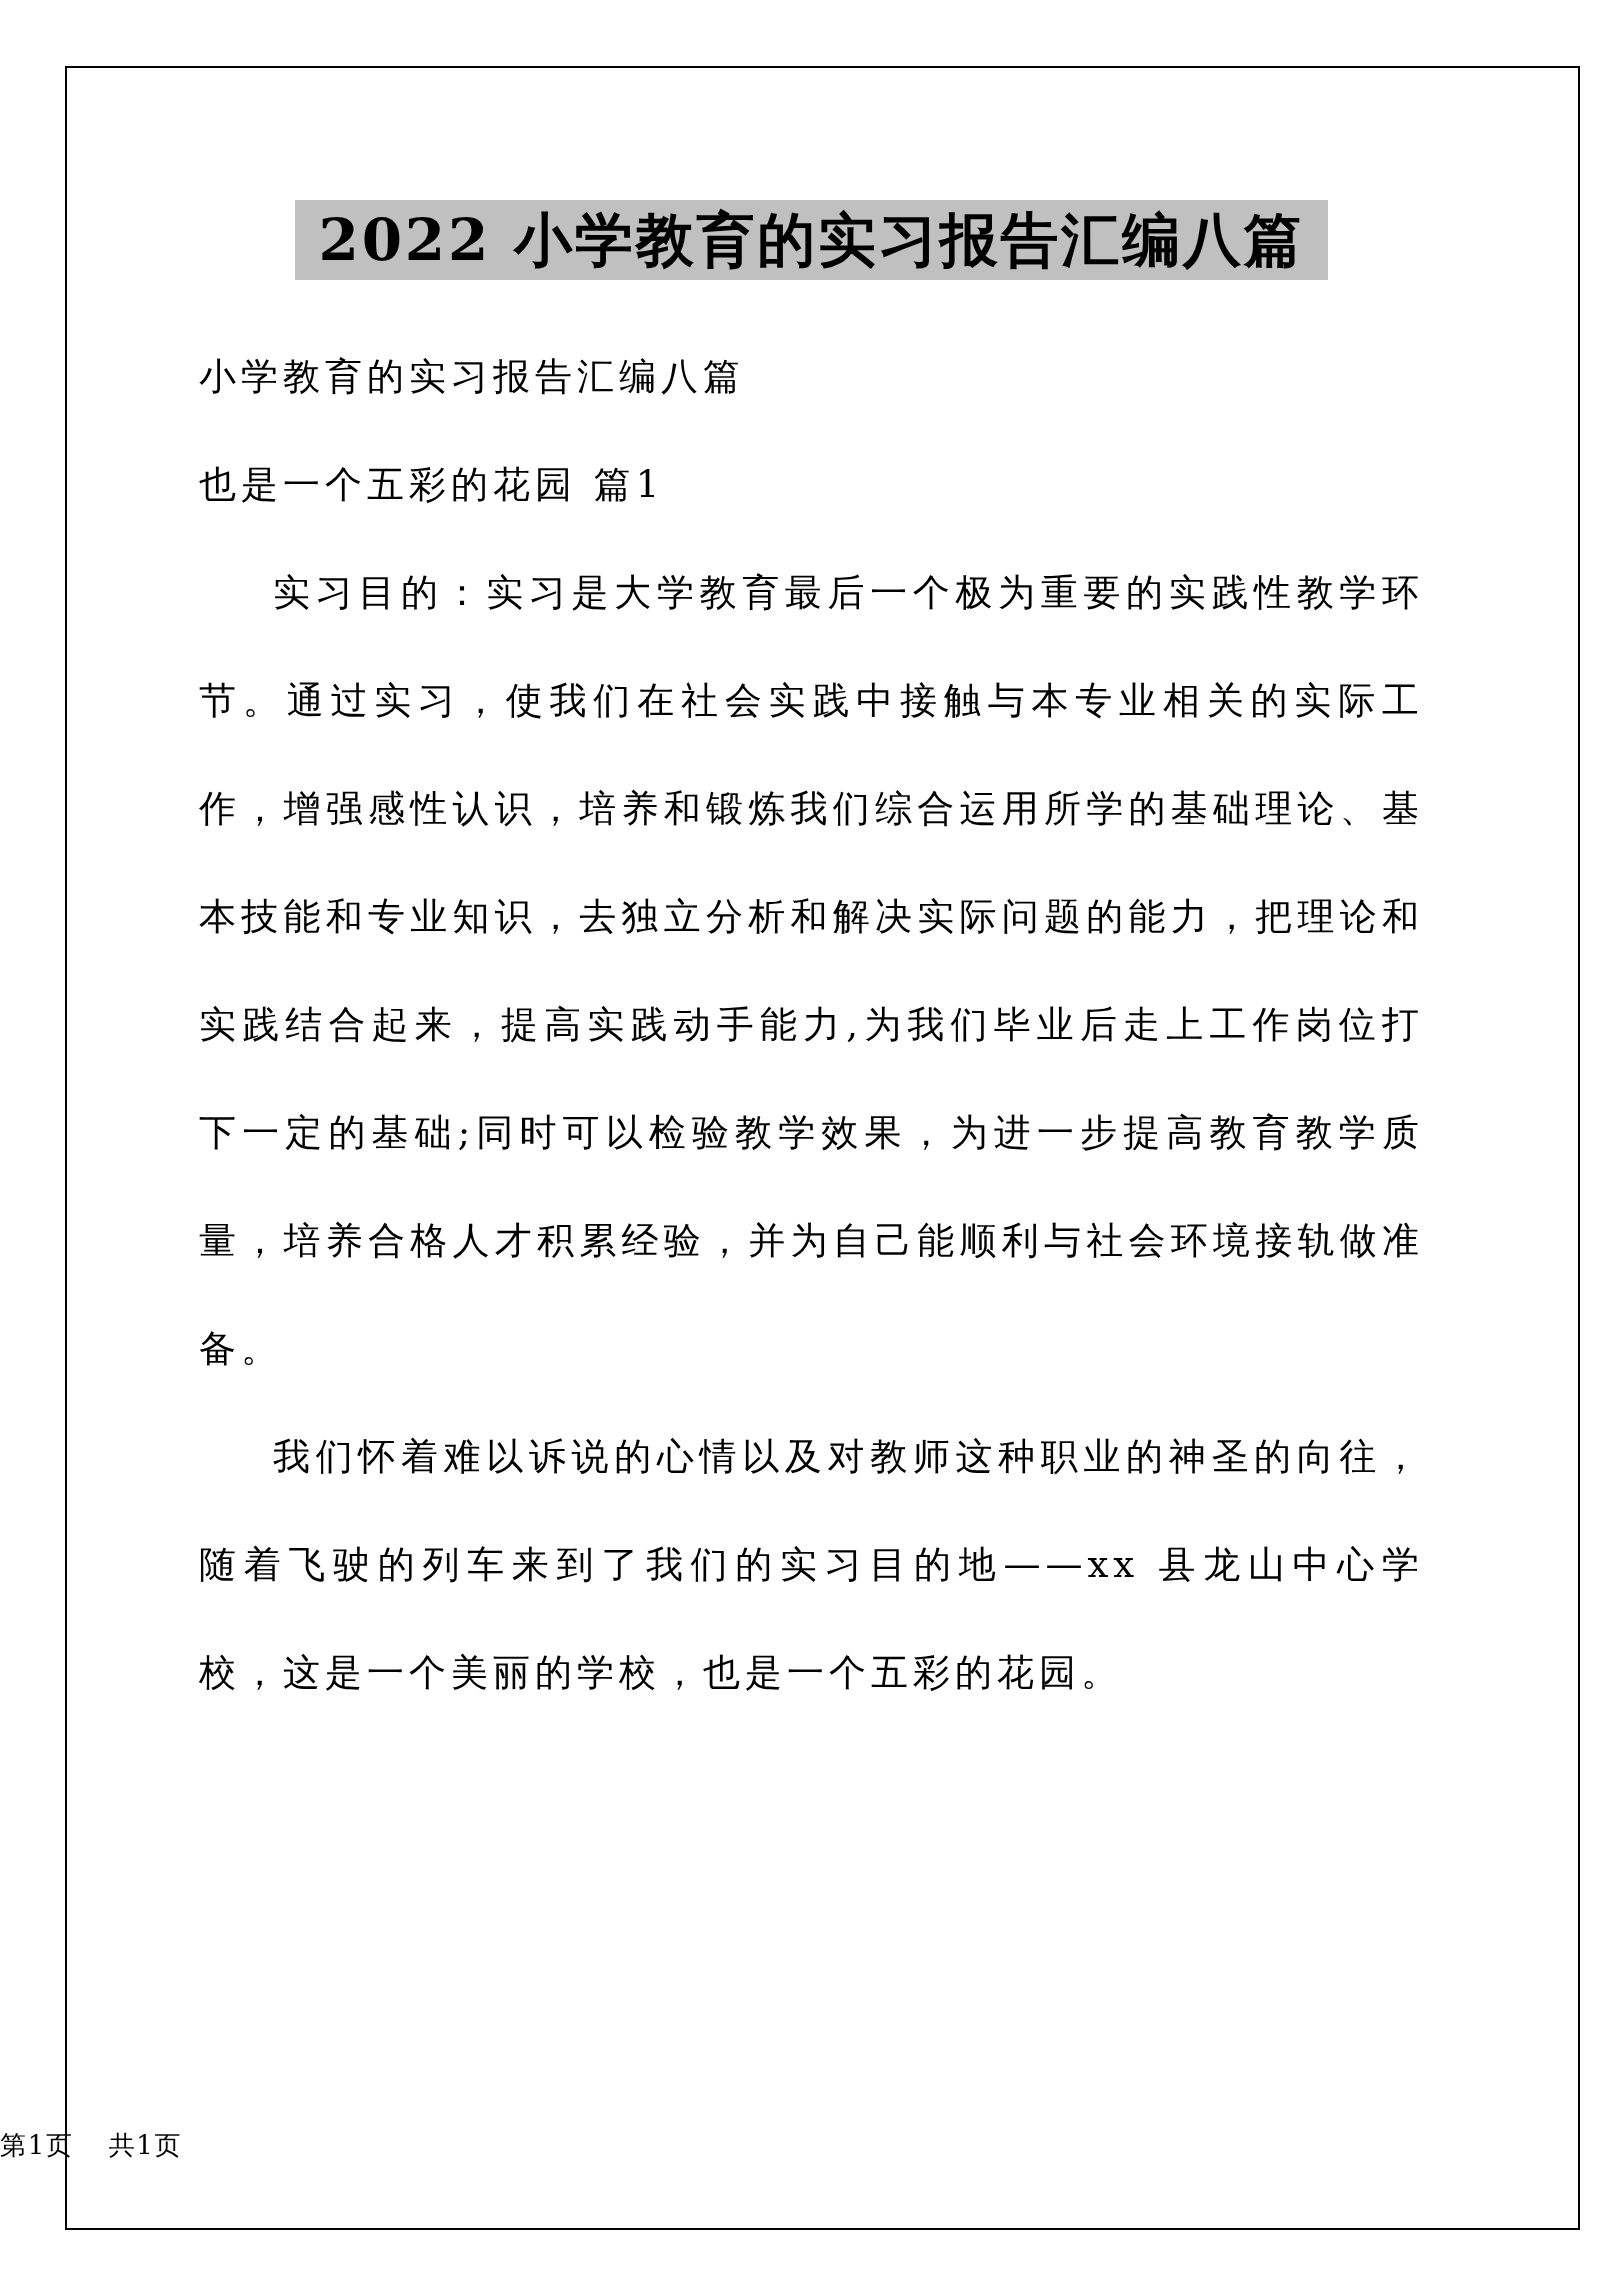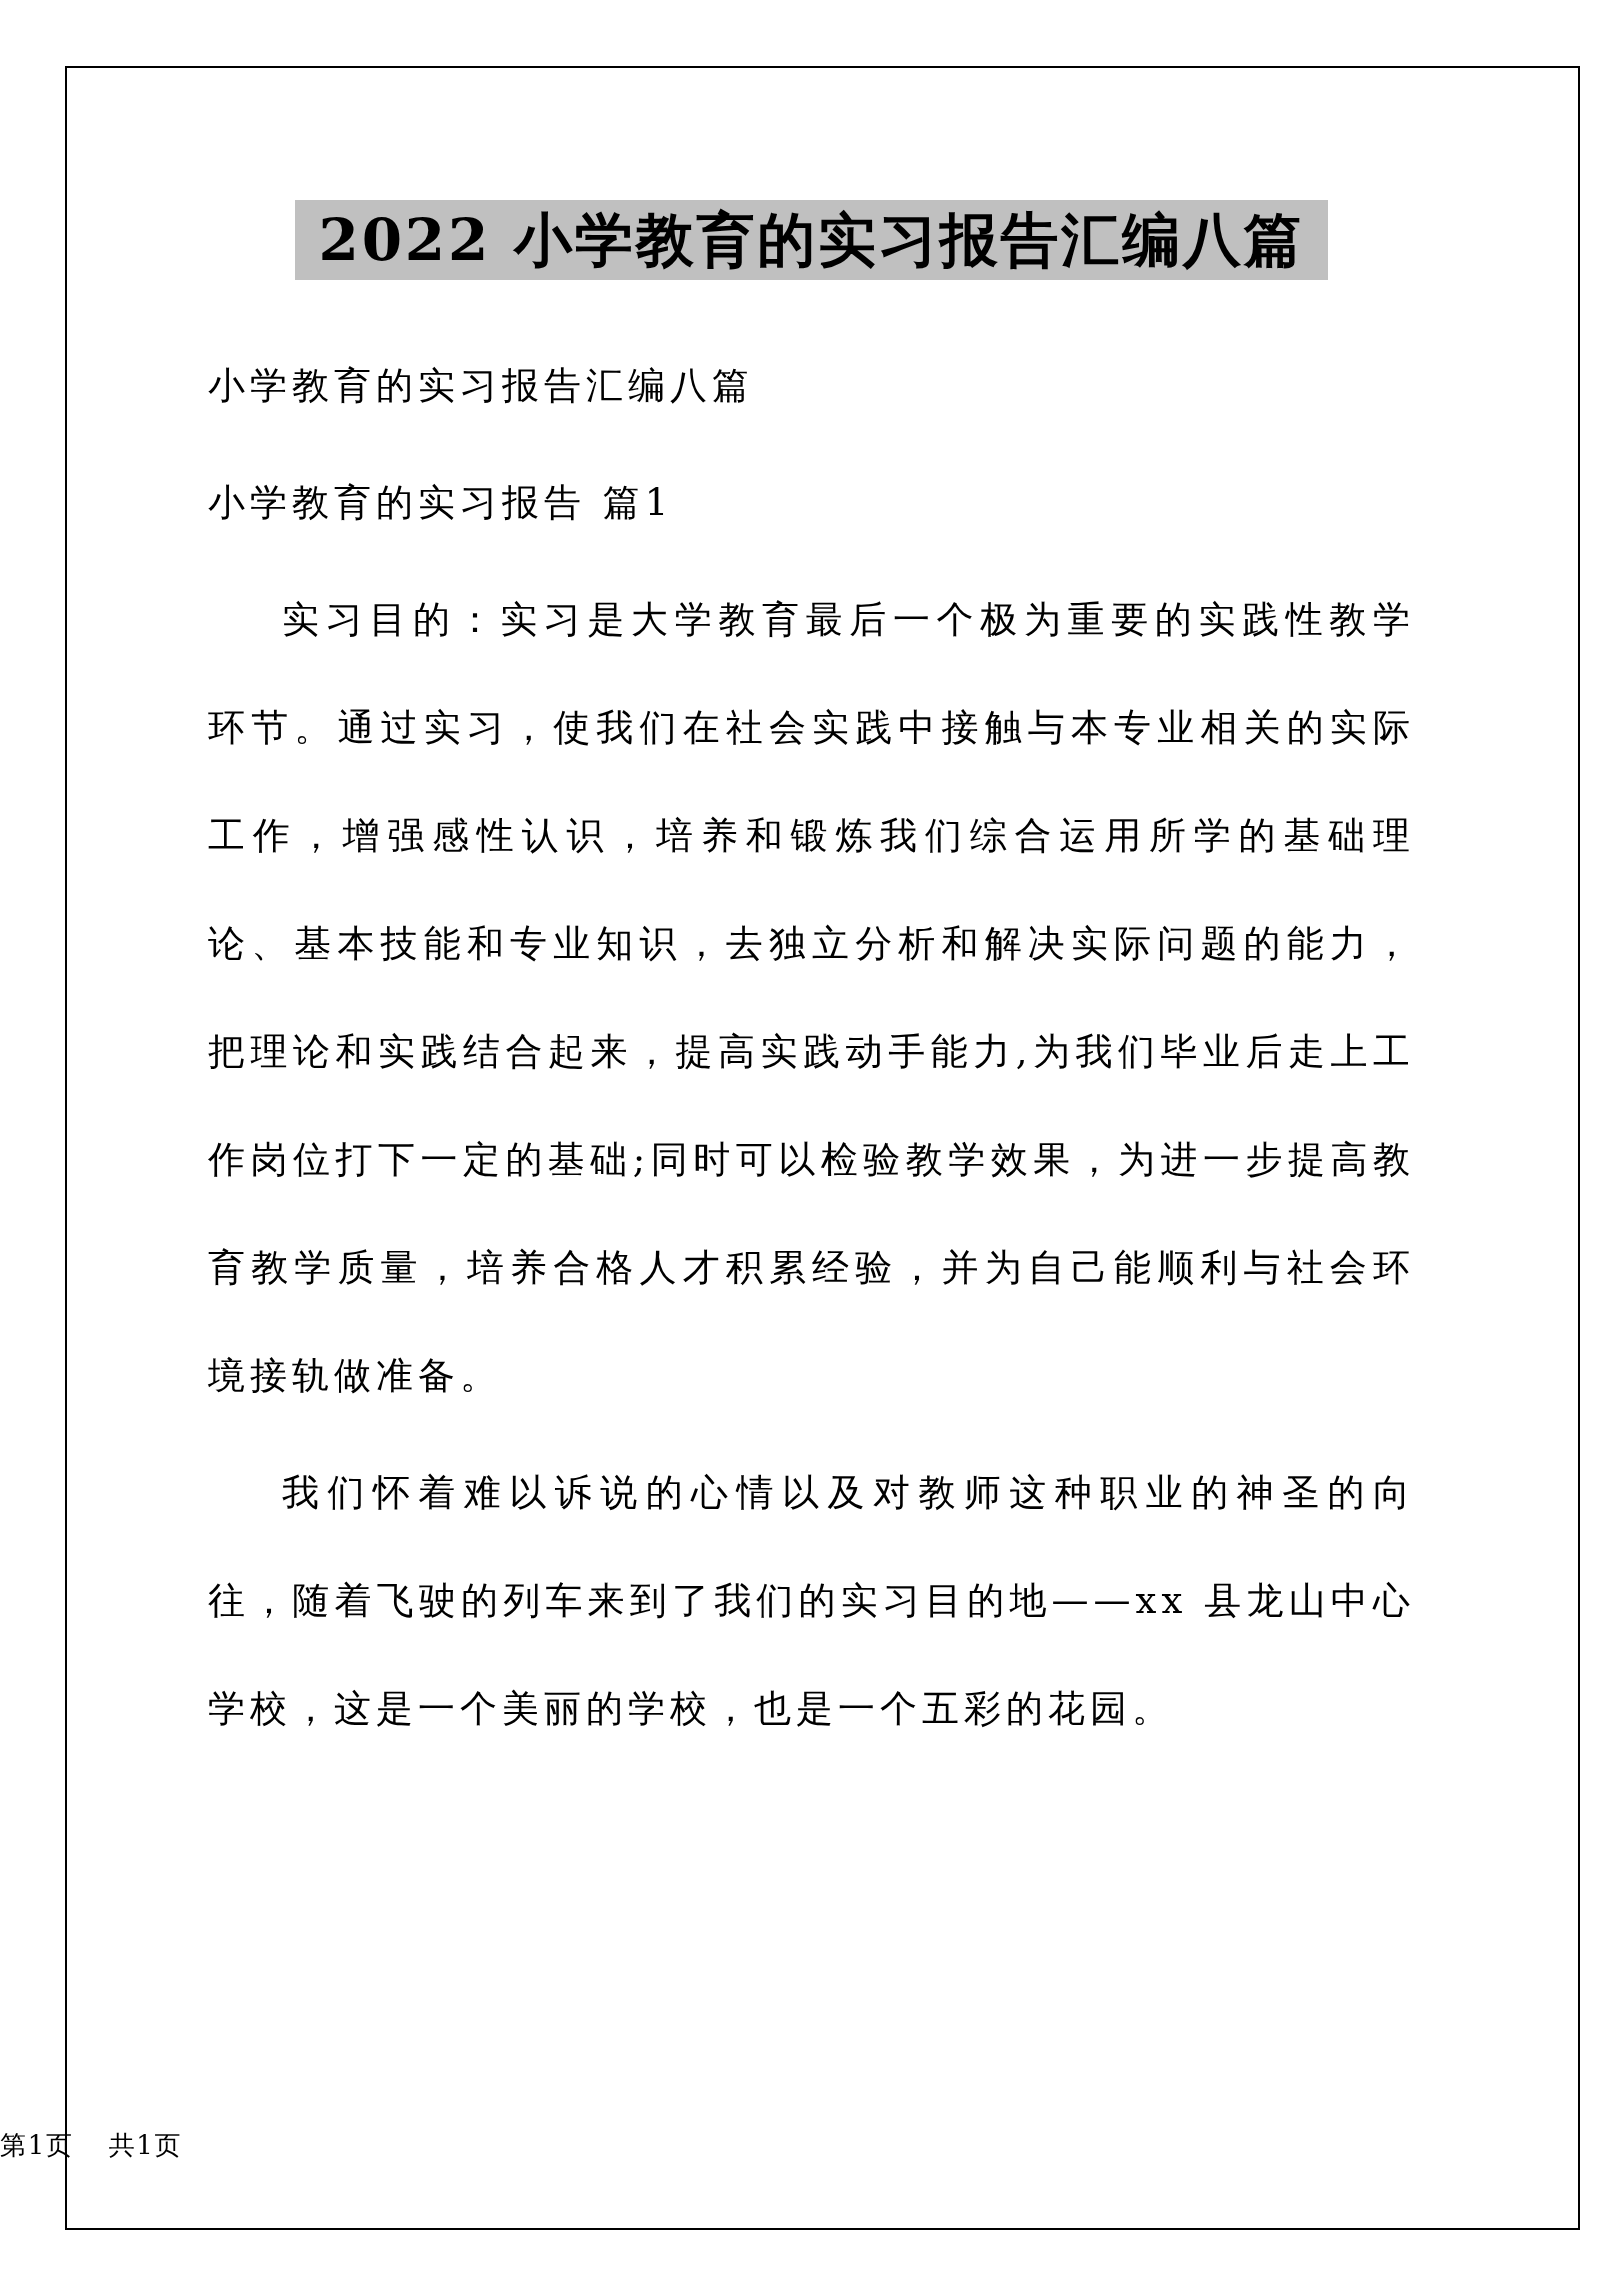--- a/index.html
+++ b/index.html
@@ -47,21 +47,21 @@
     left: 199px;
     top: 323px;
     width: 1225px;
     font-size: 37px;
     line-height: 108px;
     letter-spacing: 5px;
     text-align: justify;
     text-justify: inter-character;
   }
   .para {
-    margin: 9px;
+    margin: 0;
   }
   .para.indent {
     text-indent: 2em;
   }
   .para.gap-after {
     margin-bottom: 108px;
   }
   .page-footer {
     position: absolute;
     left: 0;
@@ -82,21 +82,21 @@
 <div class="page">
 
   <div class="page-border"></div>
 
   <div class="doc-title">
     <span class="title-highlight" style="background: rgb(192, 192, 192);">2022 小学教育的实习报告汇编八篇</span>
   </div>
 
   <div class="doc-body">
       <p class="para">小学教育的实习报告汇编八篇</p>
-      <p class="para">小学教育的实习报告 篇1</p>
+      <p class="para">也是一个五彩的花园 篇1</p>
       <p class="para indent">实习目的：实习是大学教育最后一个极为重要的实践性教学环节。通过实习，使我们在社会实践中接触与本专业相关的实际工作，增强感性认识，培养和锻炼我们综合运用所学的基础理论、基本技能和专业知识，去独立分析和解决实际问题的能力，把理论和实践结合起来，提高实践动手能力,为我们毕业后走上工作岗位打下一定的基础;同时可以检验教学效果，为进一步提高教育教学质量，培养合格人才积累经验，并为自己能顺利与社会环境接轨做准备。</p>
       <p class="para indent">我们怀着难以诉说的心情以及对教师这种职业的神圣的向往，随着飞驶的列车来到了我们的实习目的地——xx 县龙山中心学校，这是一个美丽的学校，也是一个五彩的花园。</p>
     </div>
 
   <div class="page-footer">
     <span class="footer-page">第1页</span>
     <span class="footer-total">共1页</span>
   </div>
 
 </div>

